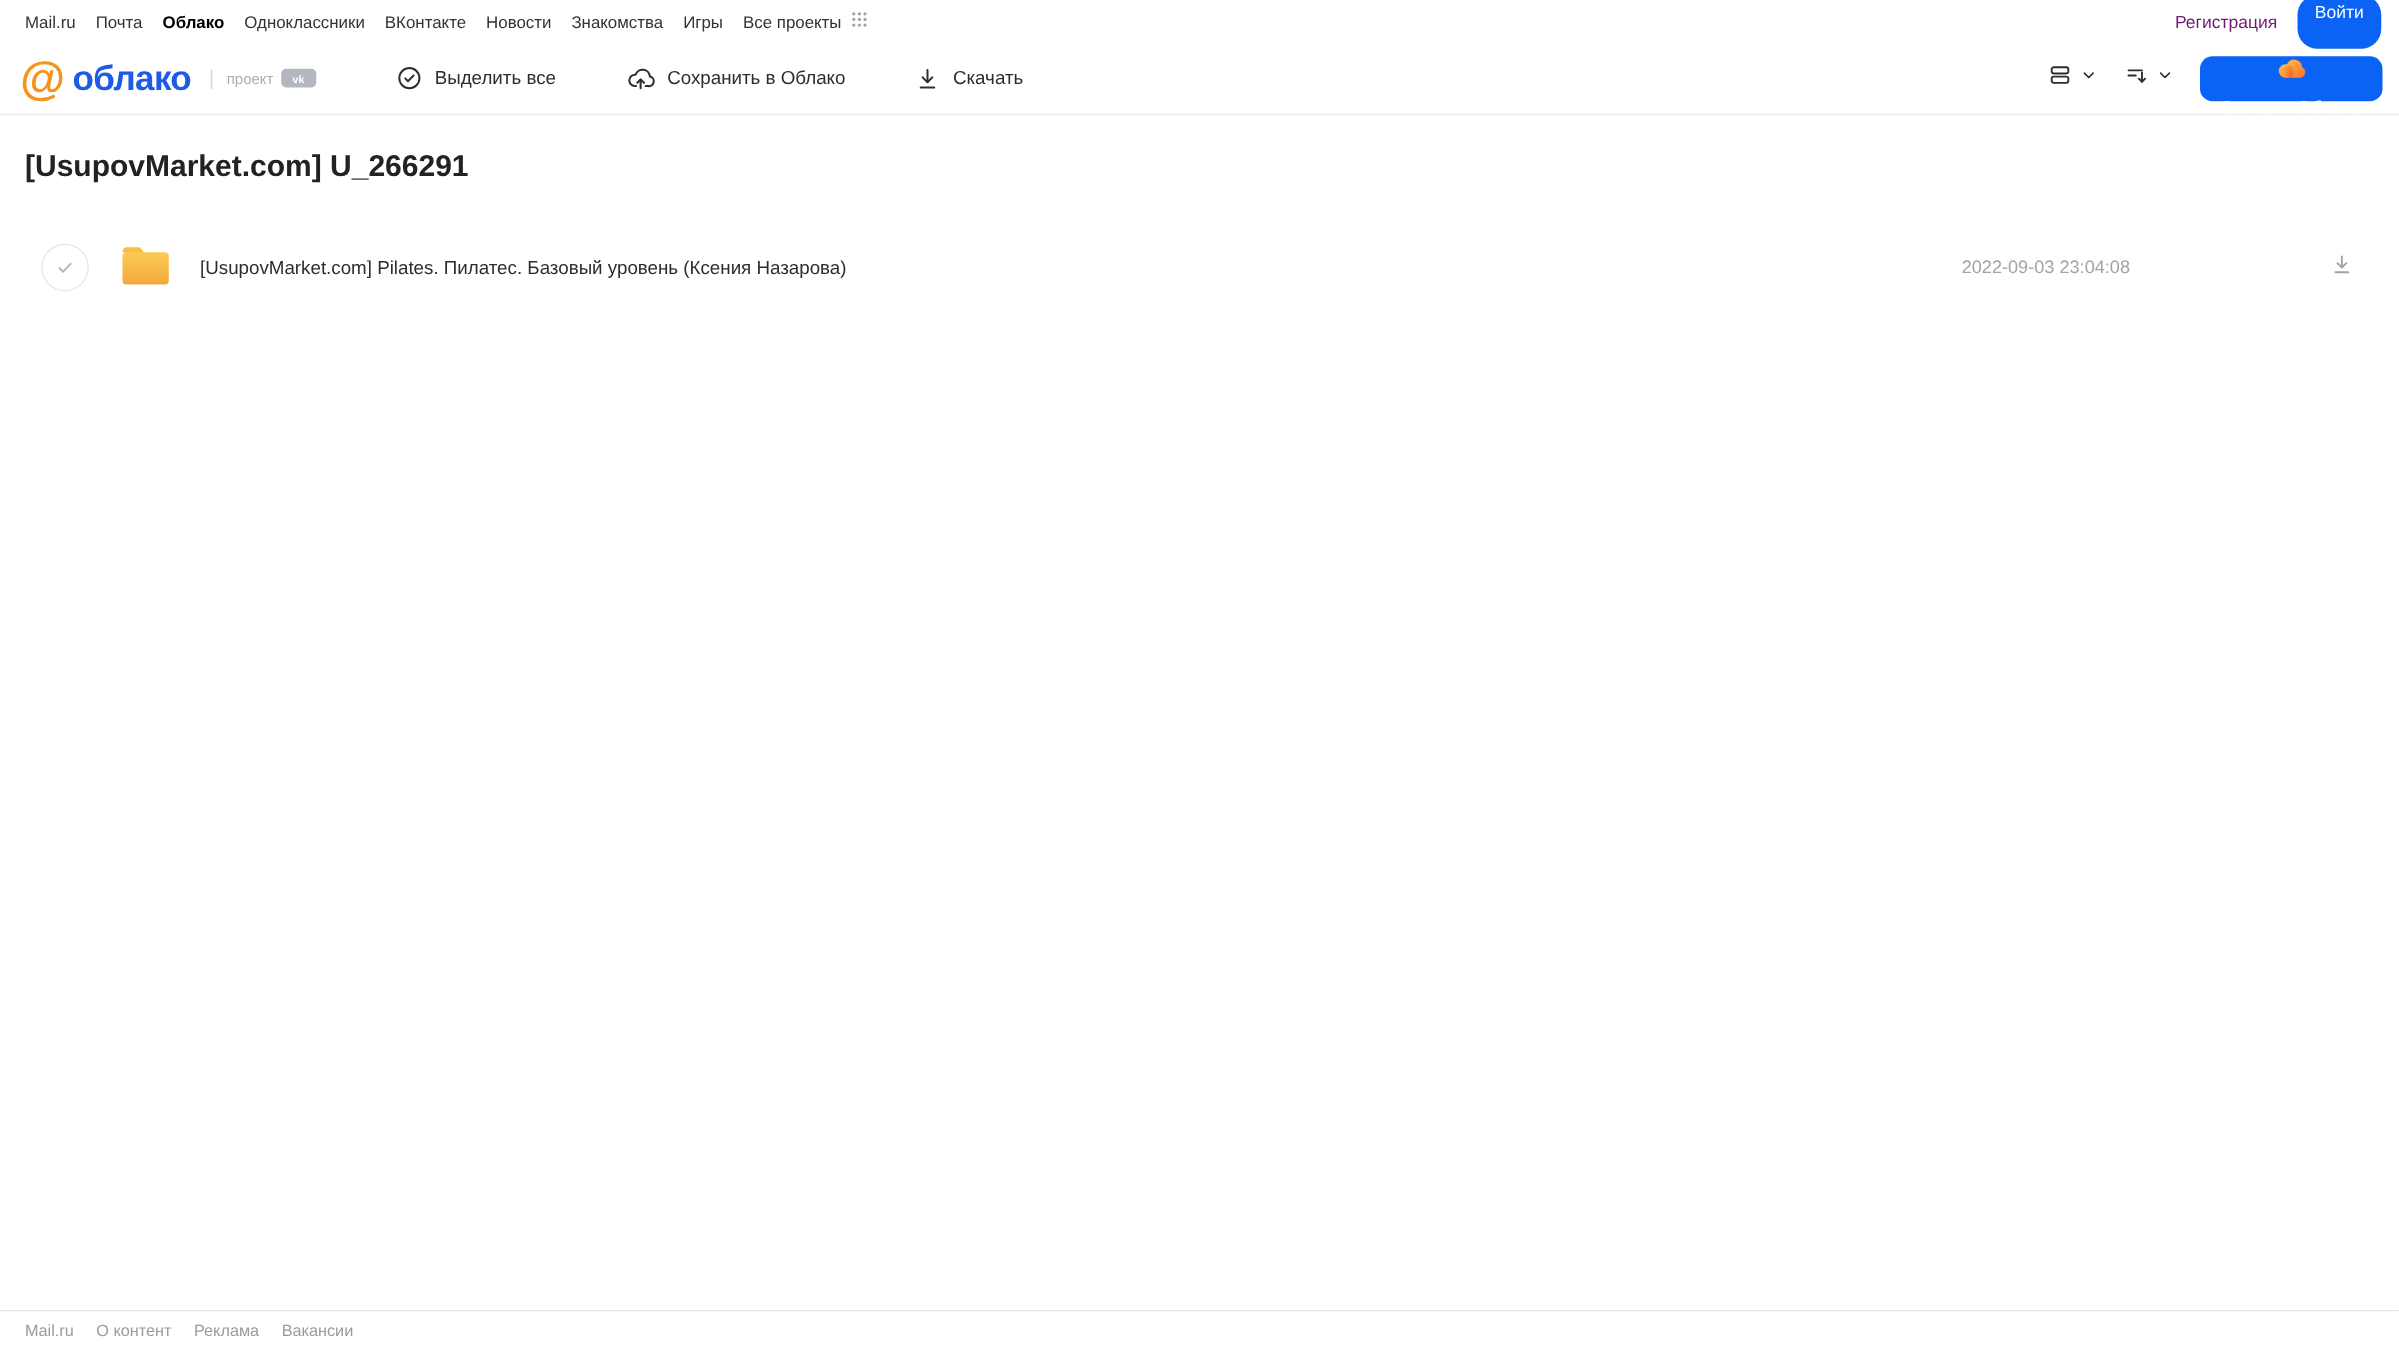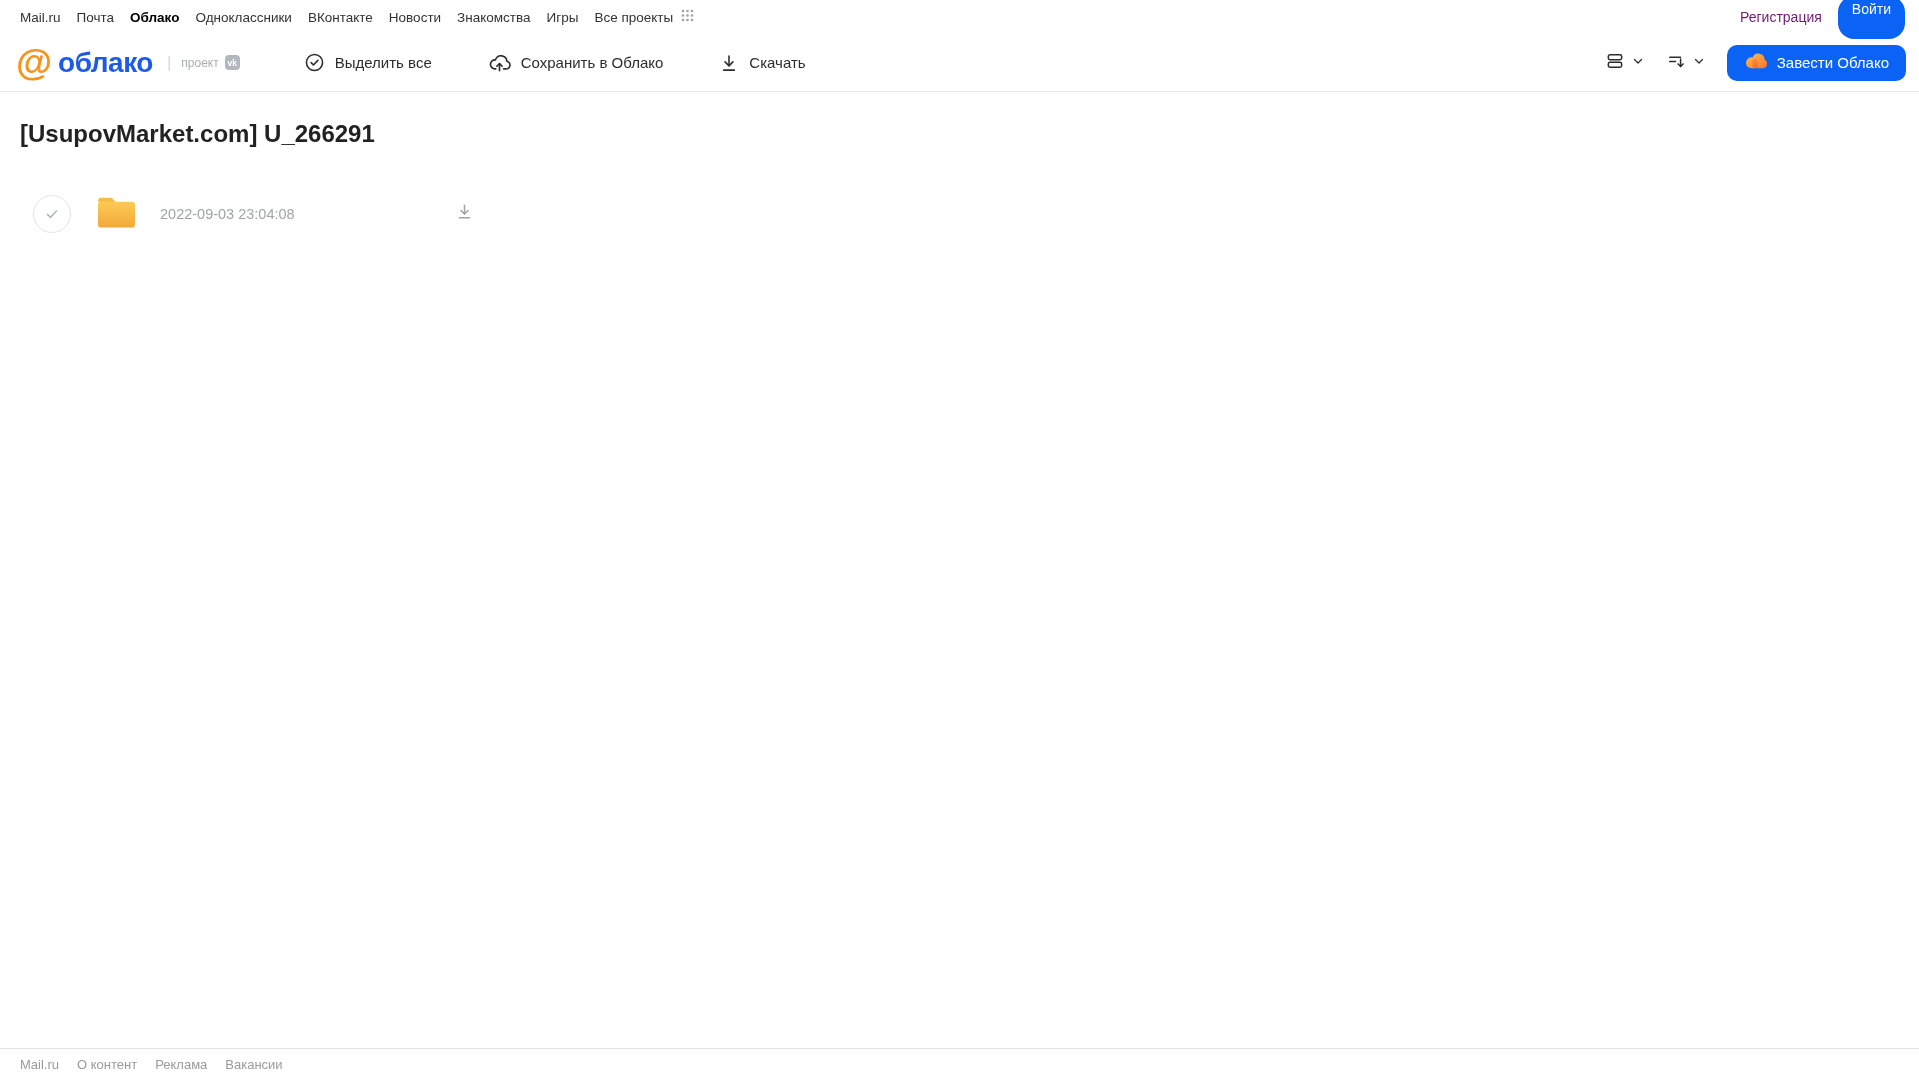--- a/index.html
+++ b/index.html
@@ -35,37 +35,37 @@
     margin-right:7px; letter-spacing:-1px;
   }
   .logo-word {
     font-size:28px; font-weight:700; color:#1e5ae8; letter-spacing:-0.5px;
     line-height:1;
   }
   .logo-sep { color:#d7d9dd; font-size:17px; margin:0 10px 0 14px; font-weight:300; }
   .project-label { color:#a9adb3; font-size:12px; margin-right:6px; }
   .vk-badge {
     background:#b3b8c0; color:#fff; font-size:8.5px; font-weight:700;
-    border-radius:4px; width:15px; height:15px; display:inline-flex;
+    border-radius:4px; width:28px; height:15px; display:inline-flex;
     align-items:center; justify-content:center; text-transform:lowercase;
   }
 
   .toolbar { display:flex; align-items:center; margin-left:64px; gap:56px; }
   .toolbar-item {
     display:flex; align-items:center; gap:10px; font-size:15px; color:#2c2d2e;
     cursor:pointer; white-space:nowrap;
   }
   .toolbar-item svg { display:block; }
 
   .header-right { margin-left:auto; display:flex; align-items:center; }
   .icon-group { display:flex; align-items:center; gap:6px; cursor:pointer; margin-right:21px; }
   .get-cloud-btn {
     display:flex; align-items:center; gap:9px; background:#0b63f6; color:#fff;
     border:none; border-radius:10px; height:36px; padding:0 17px;
-    font-size:15px; font-family:inherit; cursor:pointer;
+    font-size:15px; font-family:inherit; cursor:pointer;flex-direction:column;
   }
 
   
   .main { padding:0 0 0 20px; }
   .page-title { font-size:24px; font-weight:700; color:#222; margin-top:28px; letter-spacing:0; }
 
   .file-row {
     display:flex; align-items:center; margin-top:44px; padding-right:30px;
     cursor:pointer;
   }
@@ -233,20 +233,21 @@
         <defs>
           <linearGradient id="fg" x1="0" y1="0" x2="0" y2="1">
             <stop offset="0" stop-color="#fcca54"></stop>
             <stop offset="1" stop-color="#f2a83a"></stop>
           </linearGradient>
         </defs>
         <path fill="#f9bd45" d="M4 9.5a3.5 3.5 0 0 1 3.5-3.5h9.5a3 3 0 0 1 2.3 1.1l3.2 3.9H7.5z"></path>
         <rect x="4" y="10" width="38" height="26.5" rx="3.2" fill="url(#fg)"></rect>
       </svg>
     </span>
+    <span class="file-name">[UsupovMarket.com] Pilates. Пилатес. Базовый уровень (Ксения Назарова)</span>
     <span class="file-date">2022-09-03 23:04:08</span>
     <span class="row-download">
       <svg width="19" height="19" viewBox="0 0 24 24" fill="none" stroke="#a0a3a8" stroke-width="1.9" stroke-linecap="round" stroke-linejoin="round">
         <path d="M12 4v11"></path>
         <path d="M7.5 10.7l4.5 4.5 4.5-4.5"></path>
         <path d="M5.5 20h13"></path>
       </svg>
     </span>
   </div>
 </div>

